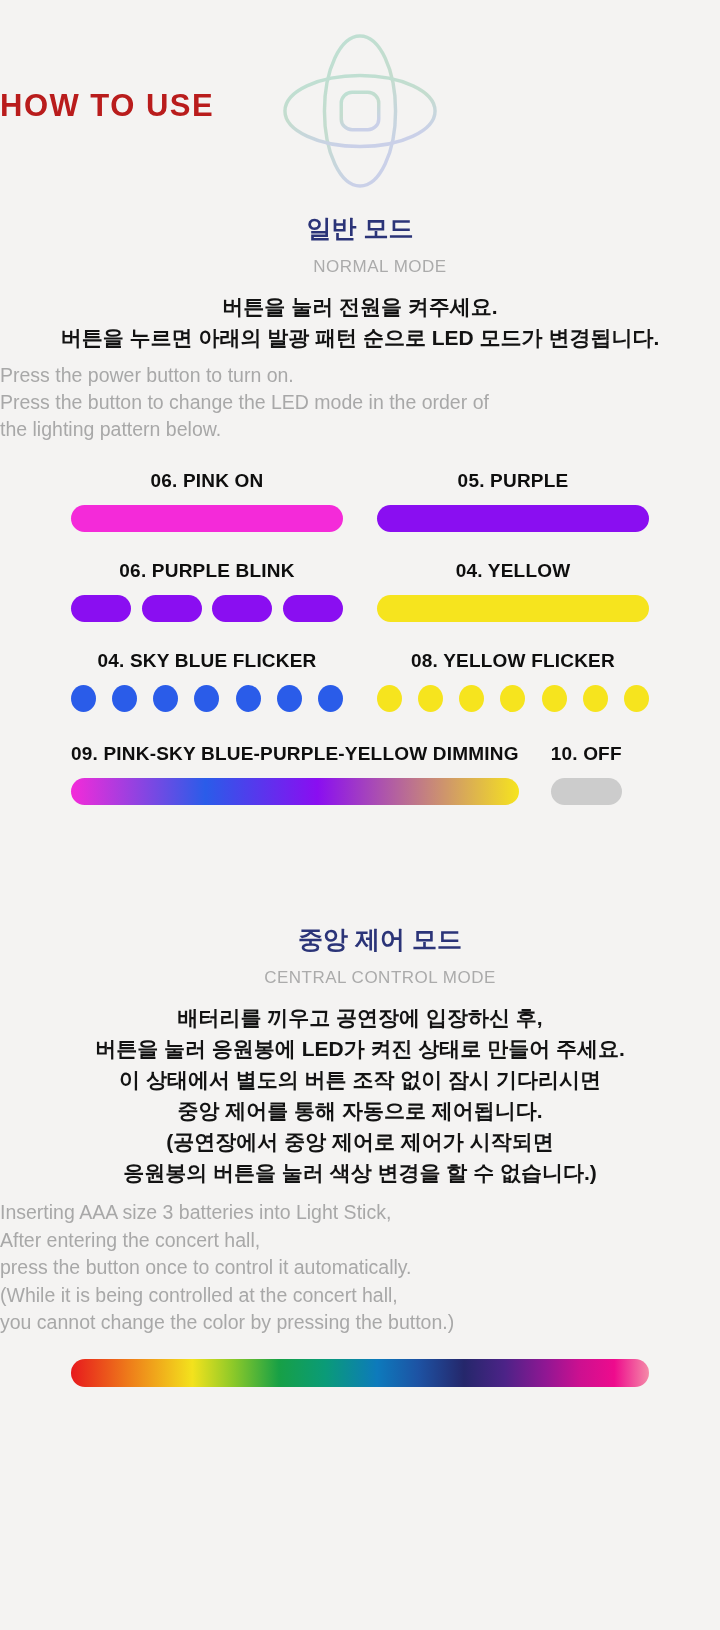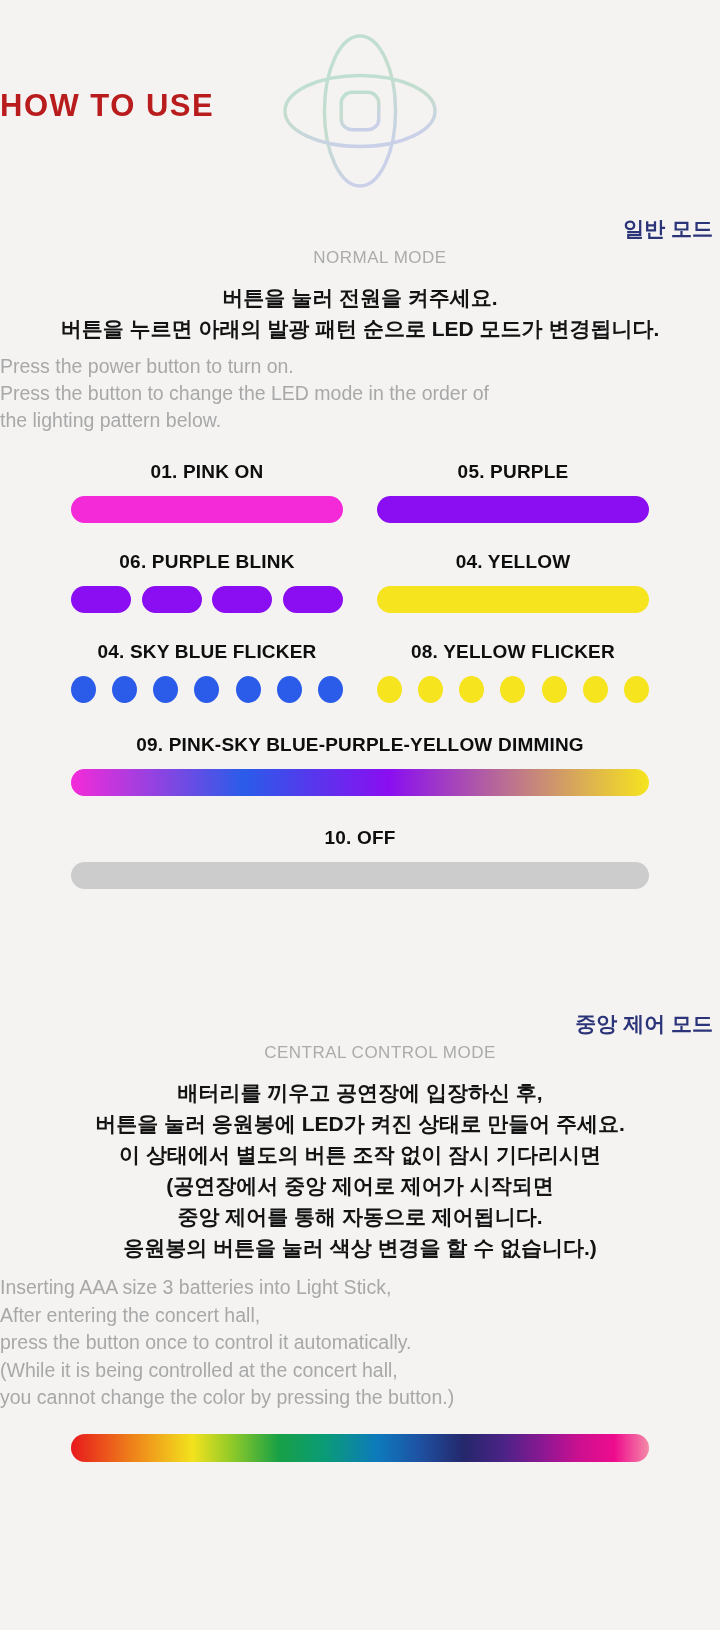--- a/index.html
+++ b/index.html
@@ -11,36 +11,36 @@
   }
   
   .header { position:relative; height:192px; }
   .header svg { position:absolute; left:50%; top:32px; transform:translateX(-50%); }
   .title {
     position:absolute; top:88px; left:0; width:100%; margin:0;
     text-align:left; font-size:31px; font-weight:800;
     letter-spacing:1.5px; color:#b91c1c;
   }
   
-  .h-ko { margin:7px; text-align:right; font-size:21px; line-height:25px; font-weight:700; color:#2b3478; }
+  .h-ko { margin:16px; text-align:center; font-size:25px; line-height:25px; font-weight:700; color:#2b3478; }
   .h-en { margin-top:7px; text-align:center; font-size:17px; line-height:20px; color:#ababab; letter-spacing:0.5px;padding-left:40px; }
   .normal-section .h-ko { margin-top:24px; }
   .central-section .h-ko { margin-top:122px;padding-left:40px; }
   
   .ko-text { margin-top:14px; text-align:center; font-size:21px; font-weight:600; color:#131313; line-height:31px; }
   .en-text { margin-top:9px; text-align:left; font-size:19.5px; font-weight:400; color:#a8a8a8; line-height:27px; }
   .central-section .ko-text { line-height:31px; }
   .central-section .en-text { margin-top:11px; line-height:27.5px; }
   
   .mode-grid {
     width:578px; margin:28px auto 0;
     display:grid; grid-template-columns:272px 272px;
     column-gap:34px; row-gap:29px;
   }
-  .wide-modes { width:578px; margin:32px auto 0; display:flex; flex-direction:column; gap:32px; }
+  .wide-modes { width:578px; margin:32px auto 0; display:flex; flex-direction:row; gap:32px; }
   .mode-cell { text-align:center; }
   .mode-label {
     font-size:19px; line-height:20px; font-weight:800; color:#0e0e0e;
     margin-bottom:14px; letter-spacing:0.2px; white-space:nowrap;
   }
   .bar { height:27px; border-radius:13.5px; }
   .pill-row { display:flex; justify-content:space-between; }
   .pill { width:60px; height:27px; border-radius:13.5px; }
   .dot-row { display:flex; justify-content:space-between; align-items:center; height:27px; }
   .dot { width:25px; height:27px; border-radius:50%; }
@@ -82,21 +82,21 @@
         <div>버튼을 누르면 아래의 발광 패턴 순으로 LED 모드가 변경됩니다.</div>
       </div>
     <div class="en-text">
         <div>Press the power button to turn on.</div>
         <div>Press the button to change the LED mode in the order of</div>
         <div>the lighting pattern below.</div>
       </div>
 
     <div class="mode-grid">
         <div class="mode-cell">
-          <div class="mode-label">01. PINK ON</div>
+          <div class="mode-label">06. PINK ON</div>
           <div class="bar" style="background: rgb(244, 42, 217);"></div>
         </div>
         <div class="mode-cell">
           <div class="mode-label">05. PURPLE</div>
           <div class="bar" style="background: rgb(138, 14, 241);"></div>
         </div>
         <div class="mode-cell">
           <div class="mode-label">06. PURPLE BLINK</div>
           <div class="pill-row">
             <span class="pill" style="background: rgb(138, 14, 241);"></span>
@@ -146,22 +146,22 @@
       </div>
   </div>
 
   <div class="central-section">
     <h2 class="h-ko">중앙 제어 모드</h2>
     <div class="h-en">CENTRAL CONTROL MODE</div>
     <div class="ko-text">
         <div>배터리를 끼우고 공연장에 입장하신 후,</div>
         <div>버튼을 눌러 응원봉에 LED가 켜진 상태로 만들어 주세요.</div>
         <div>이 상태에서 별도의 버튼 조작 없이 잠시 기다리시면</div>
+        <div>중앙 제어를 통해 자동으로 제어됩니다.</div>
         <div>(공연장에서 중앙 제어로 제어가 시작되면</div>
-        <div>중앙 제어를 통해 자동으로 제어됩니다.</div>
         <div>응원봉의 버튼을 눌러 색상 변경을 할 수 없습니다.)</div>
       </div>
     <div class="en-text">
         <div>Inserting AAA size 3 batteries into Light Stick,</div>
         <div>After entering the concert hall,</div>
         <div>press the button once to control it automatically.</div>
         <div>(While it is being controlled at the concert hall,</div>
         <div>you cannot change the color by pressing the button.)</div>
       </div>
   </div>

